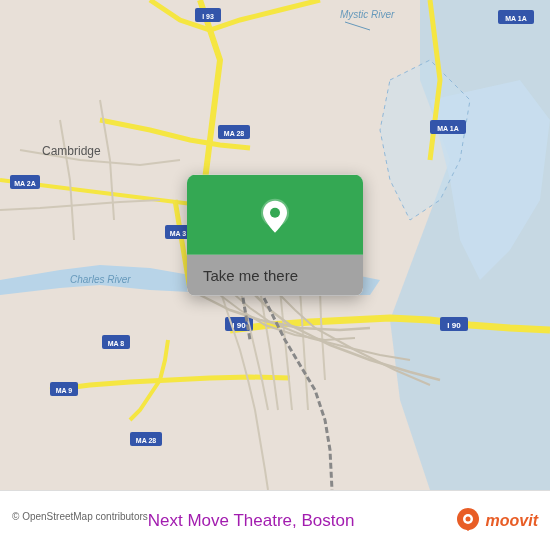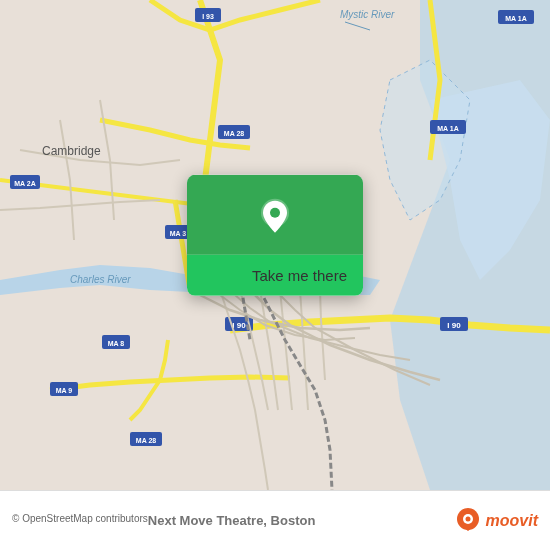--- a/index.html
+++ b/index.html
@@ -52,27 +52,27 @@
       padding: 20px 0 16px 0;
     }
 
     #location-pin-icon {
       width: 44px;
       height: 44px;
     }
 
     #card-button {
       width: 100%;
-      background: #22c55e;
+      background: #a3a3a3;
       border: none;
       padding: 12px 16px;
       font-size: 15px;
       color: #333;
       cursor: pointer;
-      text-align: right;
+      text-align: left;
       font-weight: 500;
     }
 
     
     #bottom-bar {
       width: 550px;
       height: 60px;
       background: white;
       border-top: 1px solid #ddd;
       display: flex;
@@ -86,23 +86,23 @@
       flex-direction: row;
     }
 
     #attribution-text {
       font-size: 10px;
       color: #666;
       margin-bottom: 3px;
     }
 
     #place-name {
-      font-size: 13px;
-      font-weight: 700;
-      color: #737373;
+      font-size: 17px;
+      font-weight: 400;
+      color: #a21caf;
     }
 
     #moovit-logo {
       display: flex;
       align-items: center;
       gap: 4px;
     }
 
     #moovit-icon {
       width: 28px;

